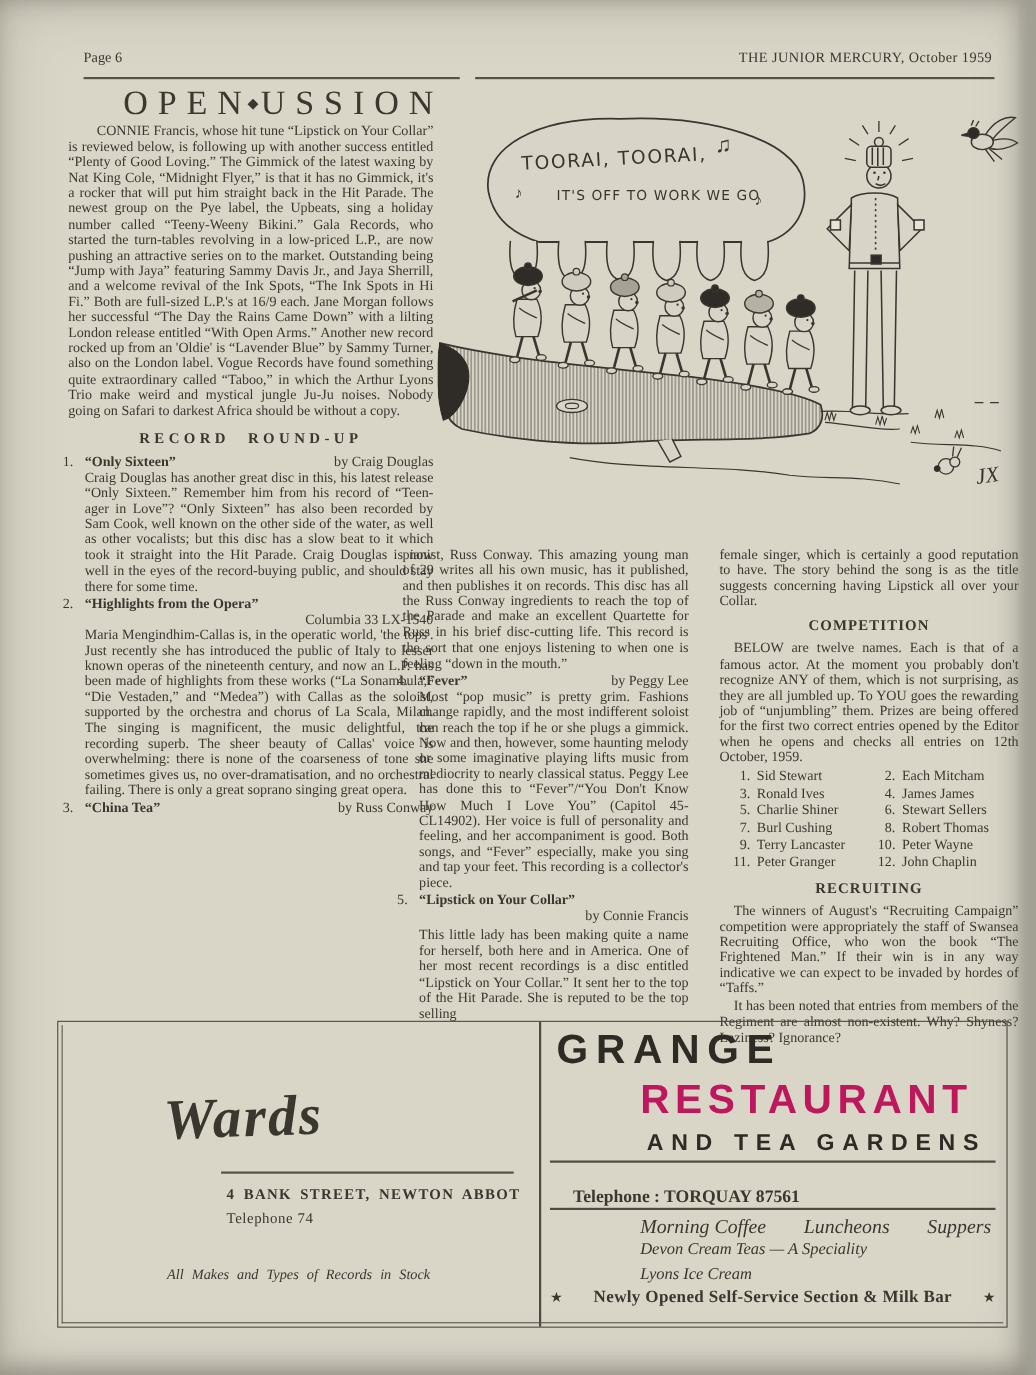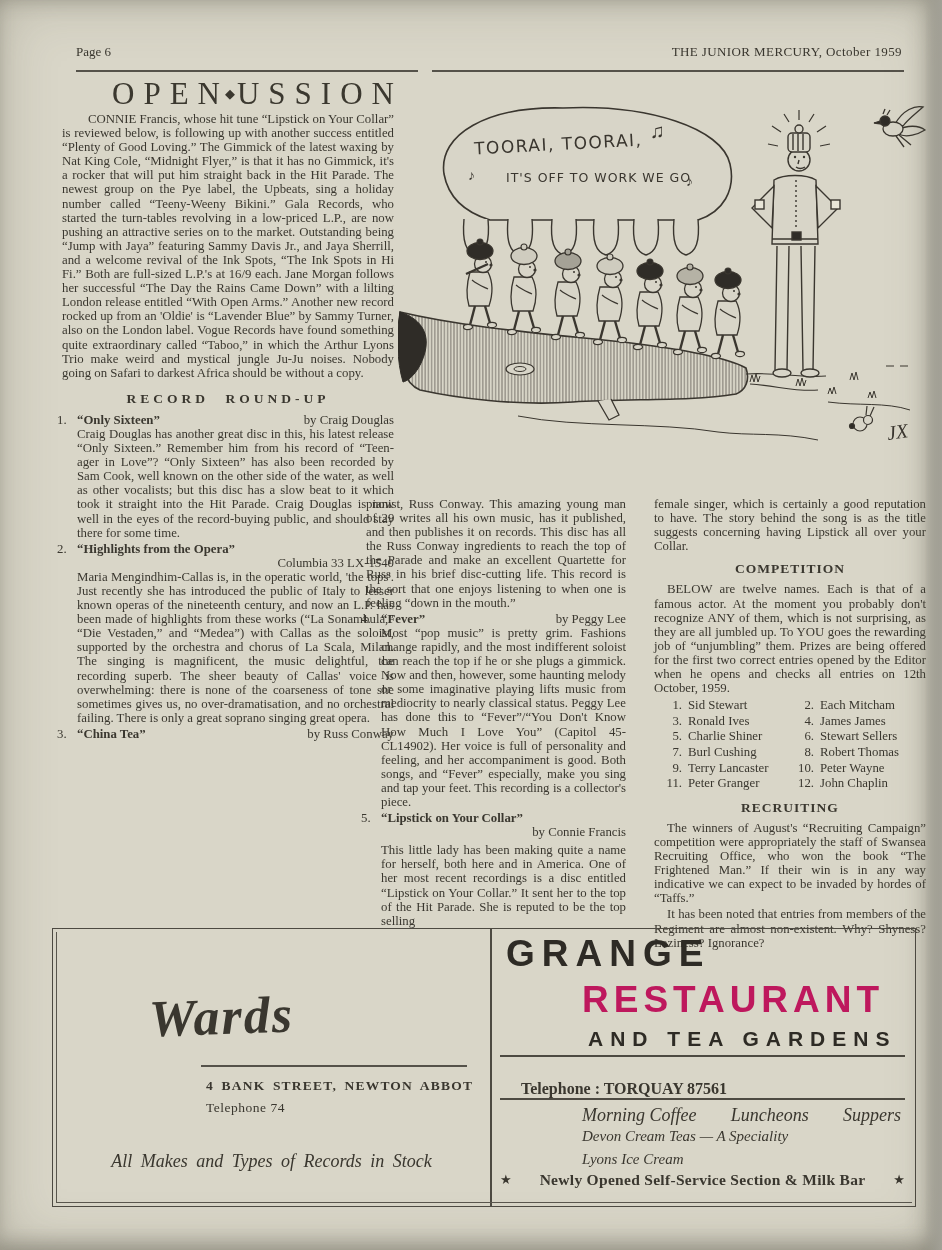--- a/index.html
+++ b/index.html
@@ -50,21 +50,21 @@
   .ads{position:absolute;left:52px;top:928px;width:862px;height:277px;border:1.5px solid #4d4a42;background:transparent;}
   .ads::before{content:"";position:absolute;left:3px;top:3px;bottom:3px;width:0;border-left:1px solid #5a574e;}
   .ads::after{content:"";position:absolute;left:3px;right:3px;bottom:3px;height:0;border-bottom:1px solid #5a574e;}
   .ad-divider{position:absolute;left:437px;top:0;bottom:0;width:1.5px;background:#4d4a42;}
   .wards{position:absolute;left:0;top:0;width:437px;height:100%;}
   .wards-headline{position:absolute;left:0;top:20px;width:100%;text-align:center;font-size:22px;letter-spacing:1px;}
   .wards-name{position:absolute;left:96px;top:58px;font-size:52px;font-style:italic;font-weight:bold;letter-spacing:2px;transform:rotate(-2deg);}
   .wards-rule{position:absolute;left:148px;top:136px;width:266px;height:2px;background:#55524a;}
   .wards-address{position:absolute;left:153px;top:149px;font-weight:bold;font-size:13.5px;letter-spacing:1.2px;word-spacing:3px;}
   .wards-phone{position:absolute;left:153px;top:171px;font-size:13.5px;letter-spacing:.5px;}
-  .wards-tagline{position:absolute;left:0;top:222px;width:100%;text-align:center;font-style:italic;font-size:18px;word-spacing:4px;}
+  .wards-tagline{position:absolute;left:0;top:222px;width:100%;text-align:center;font-style:italic;font-size:13px;word-spacing:4px;}
   .grange{position:absolute;left:437px;top:0;right:0;height:100%;font-family:"Liberation Sans",sans-serif;}
   .g1{position:absolute;left:16px;top:4px;font-size:37px;font-weight:bold;letter-spacing:7px;color:#2e2b25;}
   .g2{position:absolute;left:92px;top:50px;font-size:37px;font-weight:bold;letter-spacing:5px;color:#be185d;}
   .g3{position:absolute;left:98px;top:98px;font-size:21px;font-weight:bold;letter-spacing:7px;color:#2e2b25;}
   .g-rule1{position:absolute;left:10px;right:10px;top:126px;height:1.5px;background:#4d4a42;}
   .g-loc{position:absolute;left:0;top:130px;width:100%;text-align:center;font-family:"Liberation Serif",serif;font-size:19px;letter-spacing:2.5px;word-spacing:7px;}
   .g-phone{position:absolute;left:0;top:151px;width:100%;text-align:left;font-family:"Liberation Serif",serif;font-weight:bold;font-size:16px;padding-left:31px;}
   .g-rule2{position:absolute;left:10px;right:10px;top:169px;height:1.5px;background:#4d4a42;}
   .g-menu1{position:absolute;left:92px;right:14px;top:176px;display:flex;justify-content:space-between;font-family:"Liberation Serif",serif;font-style:italic;font-size:18px;}
   .g-menu2{position:absolute;left:92px;top:199px;font-family:"Liberation Serif",serif;font-style:italic;font-size:15px;}

